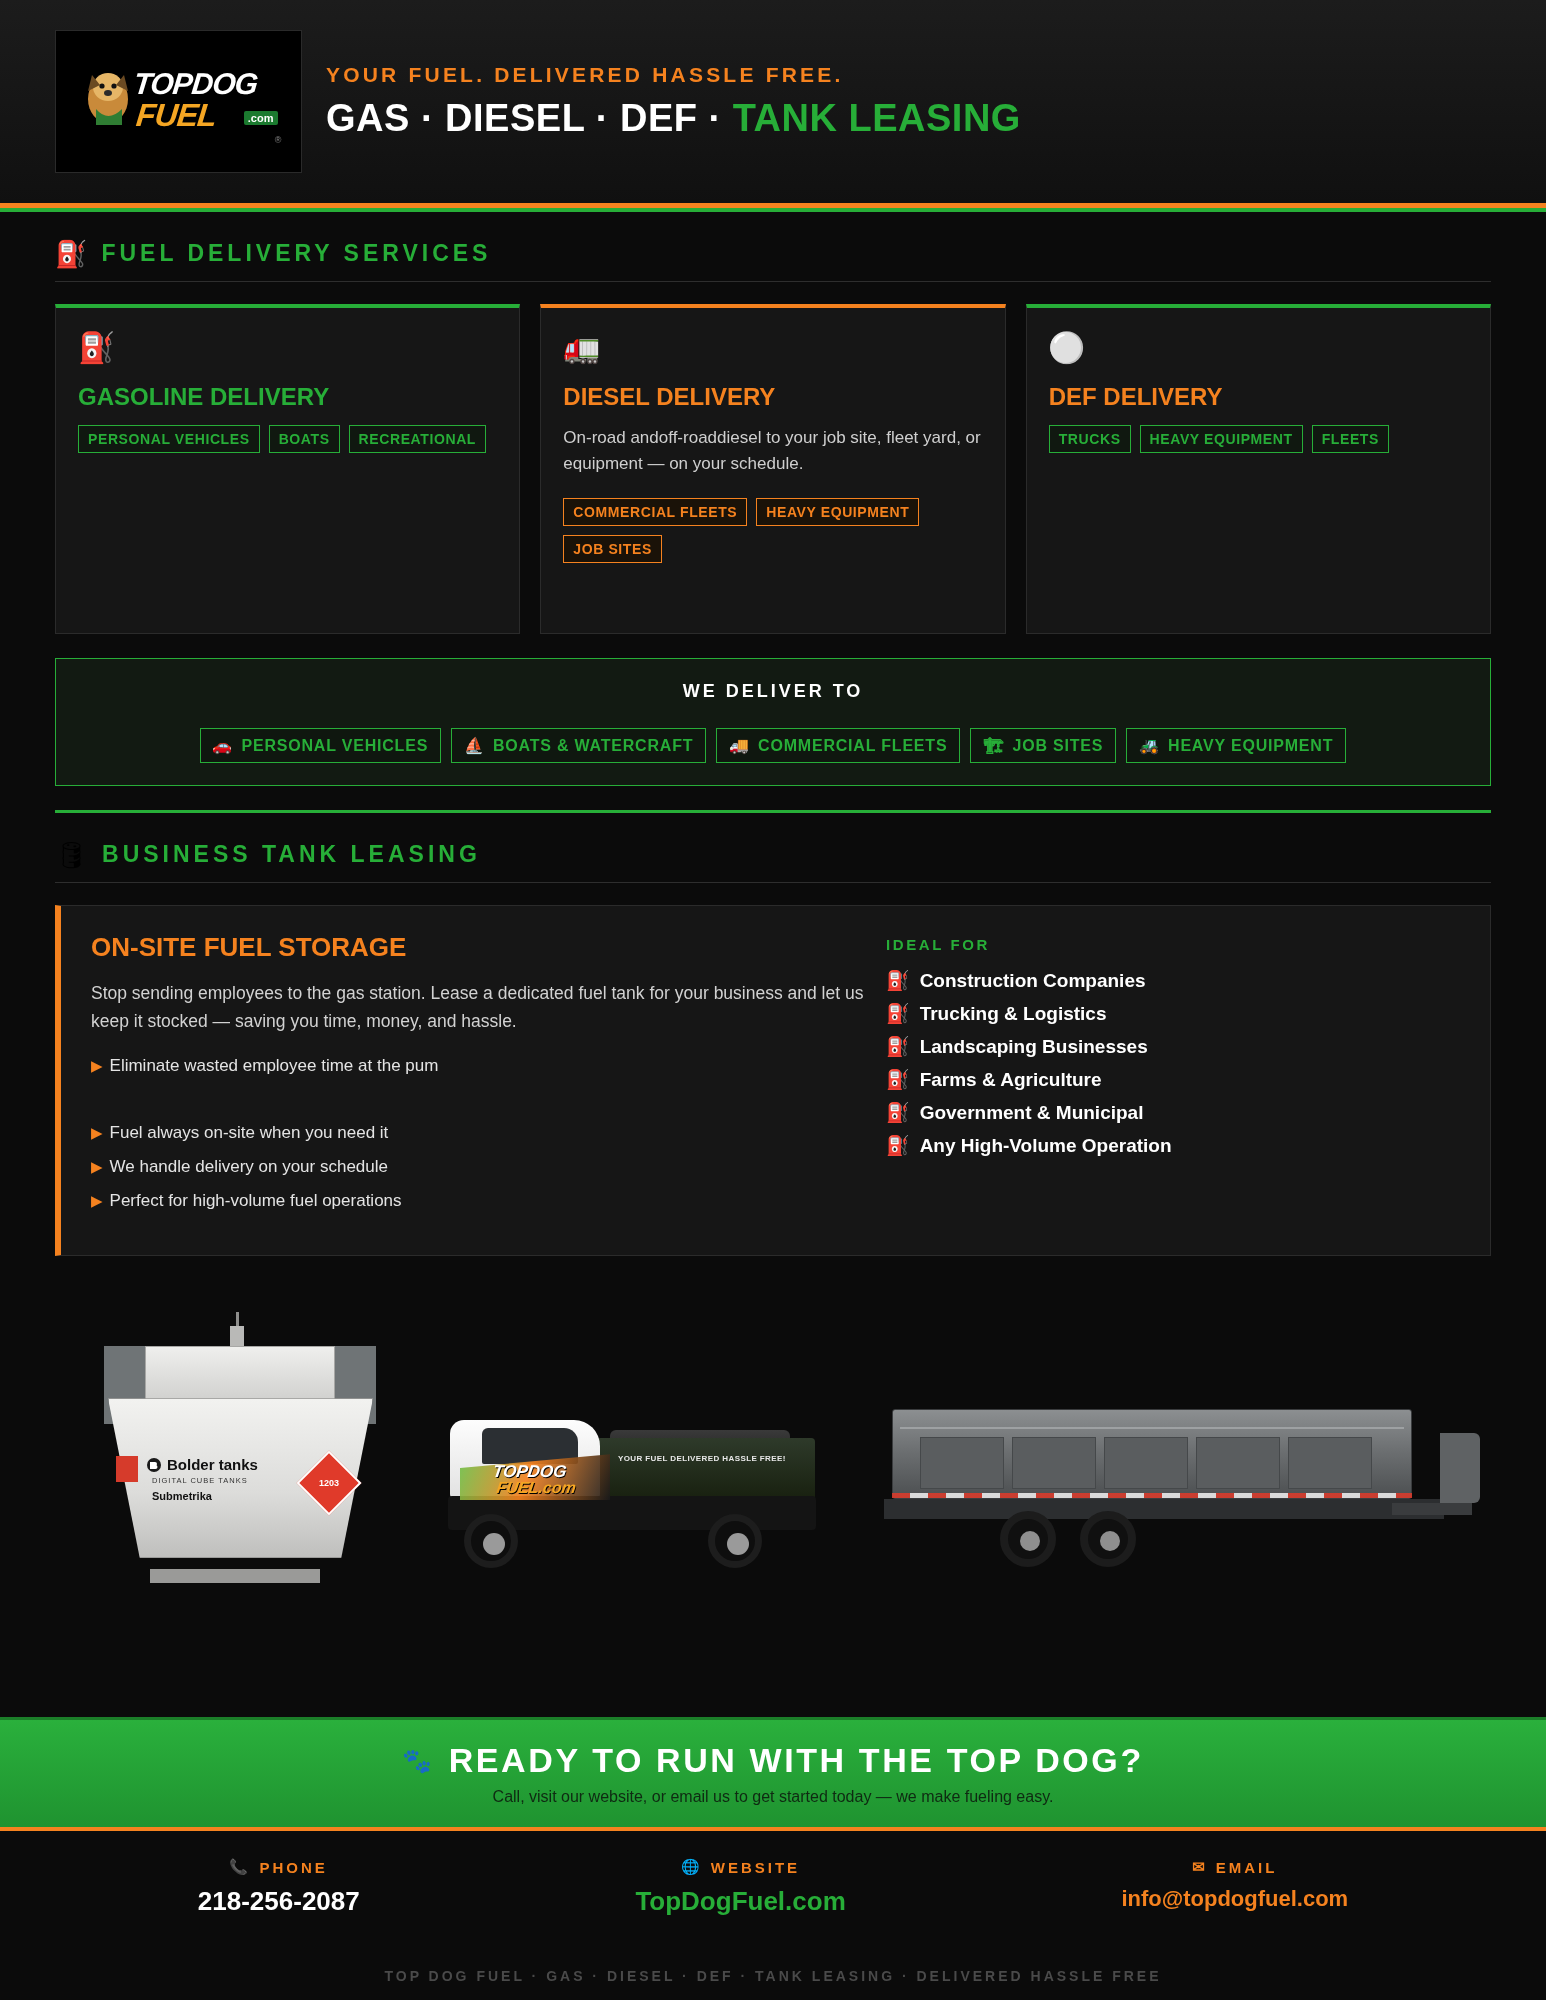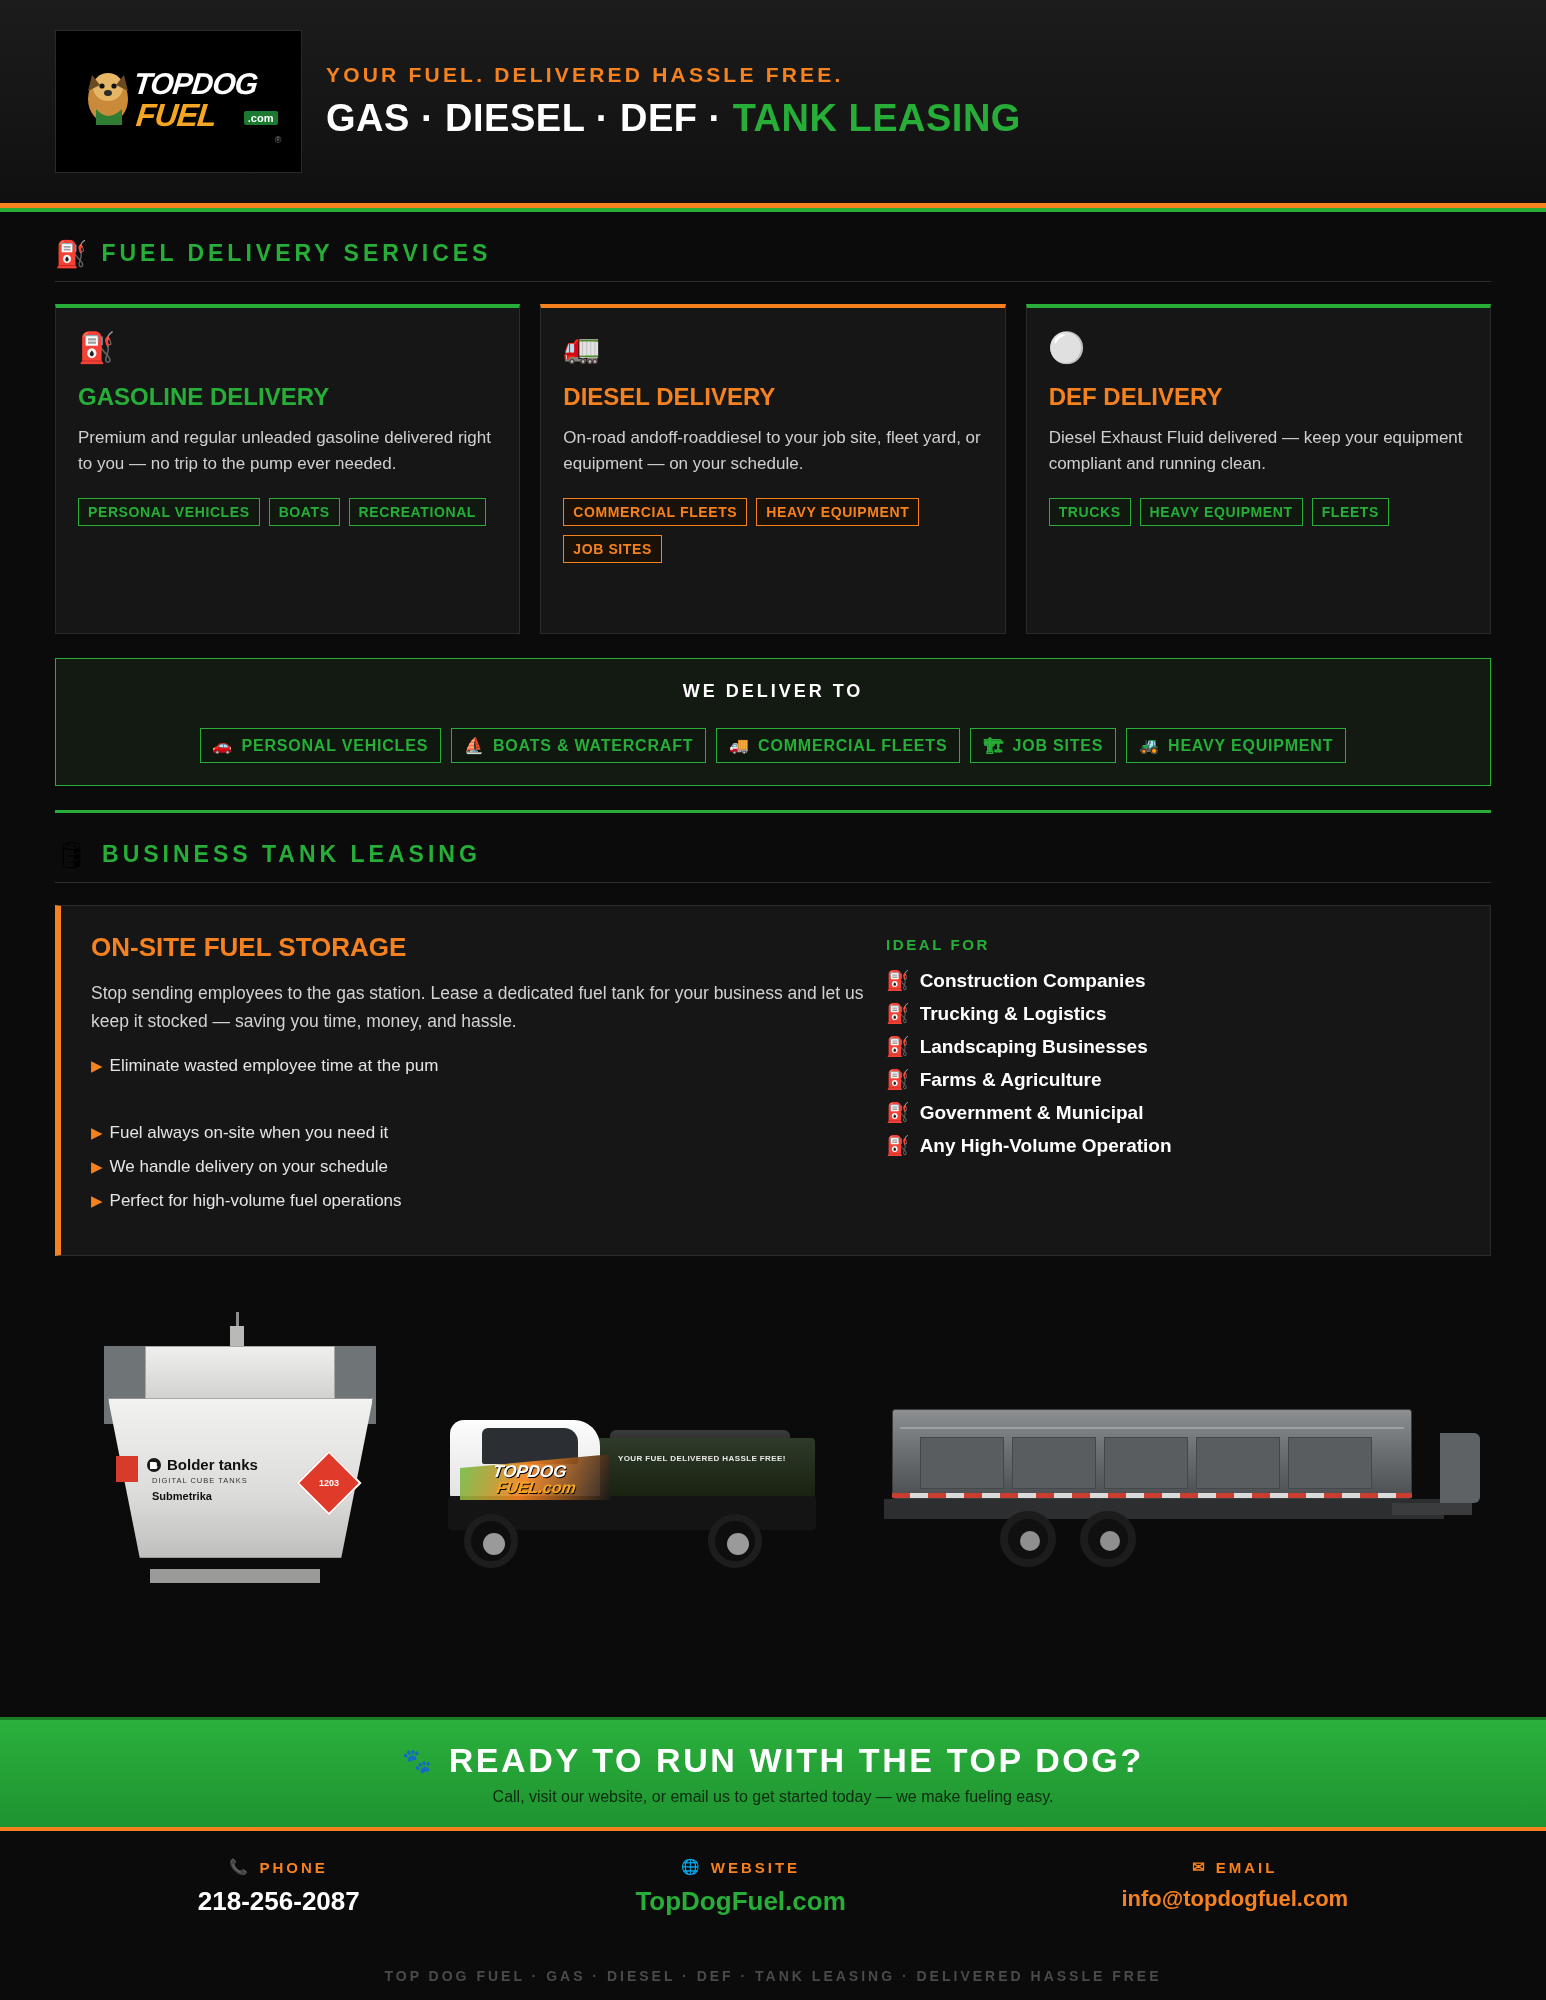--- a/index.html
+++ b/index.html
@@ -386,21 +386,20 @@
 
   <div class="section-head">
     <span class="sh-icon">⛽</span>
     <h2>FUEL DELIVERY SERVICES</h2>
   </div>
 
   <div class="cards">
     <div class="card">
       <span class="card-icon">⛽</span>
       <h3>GASOLINE DELIVERY</h3>
-      <p>Premium and regular unleaded gasoline delivered right to you — no trip to the pump ever needed.</p>
       <div class="tags">
         <span class="tag">PERSONAL VEHICLES</span>
         <span class="tag">BOATS</span>
         <span class="tag">RECREATIONAL</span>
       </div>
     </div>
 
     <div class="card orange">
       <span class="card-icon">🚛</span>
       <h3>DIESEL DELIVERY</h3>
@@ -408,21 +407,20 @@
       <div class="tags">
         <span class="tag orange">COMMERCIAL FLEETS</span>
         <span class="tag orange">HEAVY EQUIPMENT</span>
         <span class="tag orange">JOB SITES</span>
       </div>
     </div>
 
     <div class="card grey">
       <span class="card-icon">⚪</span>
       <h3>DEF DELIVERY</h3>
-      <p>Diesel Exhaust Fluid delivered — keep your equipment compliant and running clean.</p>
       <div class="tags">
         <span class="tag">TRUCKS</span>
         <span class="tag">HEAVY EQUIPMENT</span>
         <span class="tag">FLEETS</span>
       </div>
     </div>
   </div>
 
   <div class="deliver-bar">
     <div class="deliver-label">WE DELIVER TO</div>

